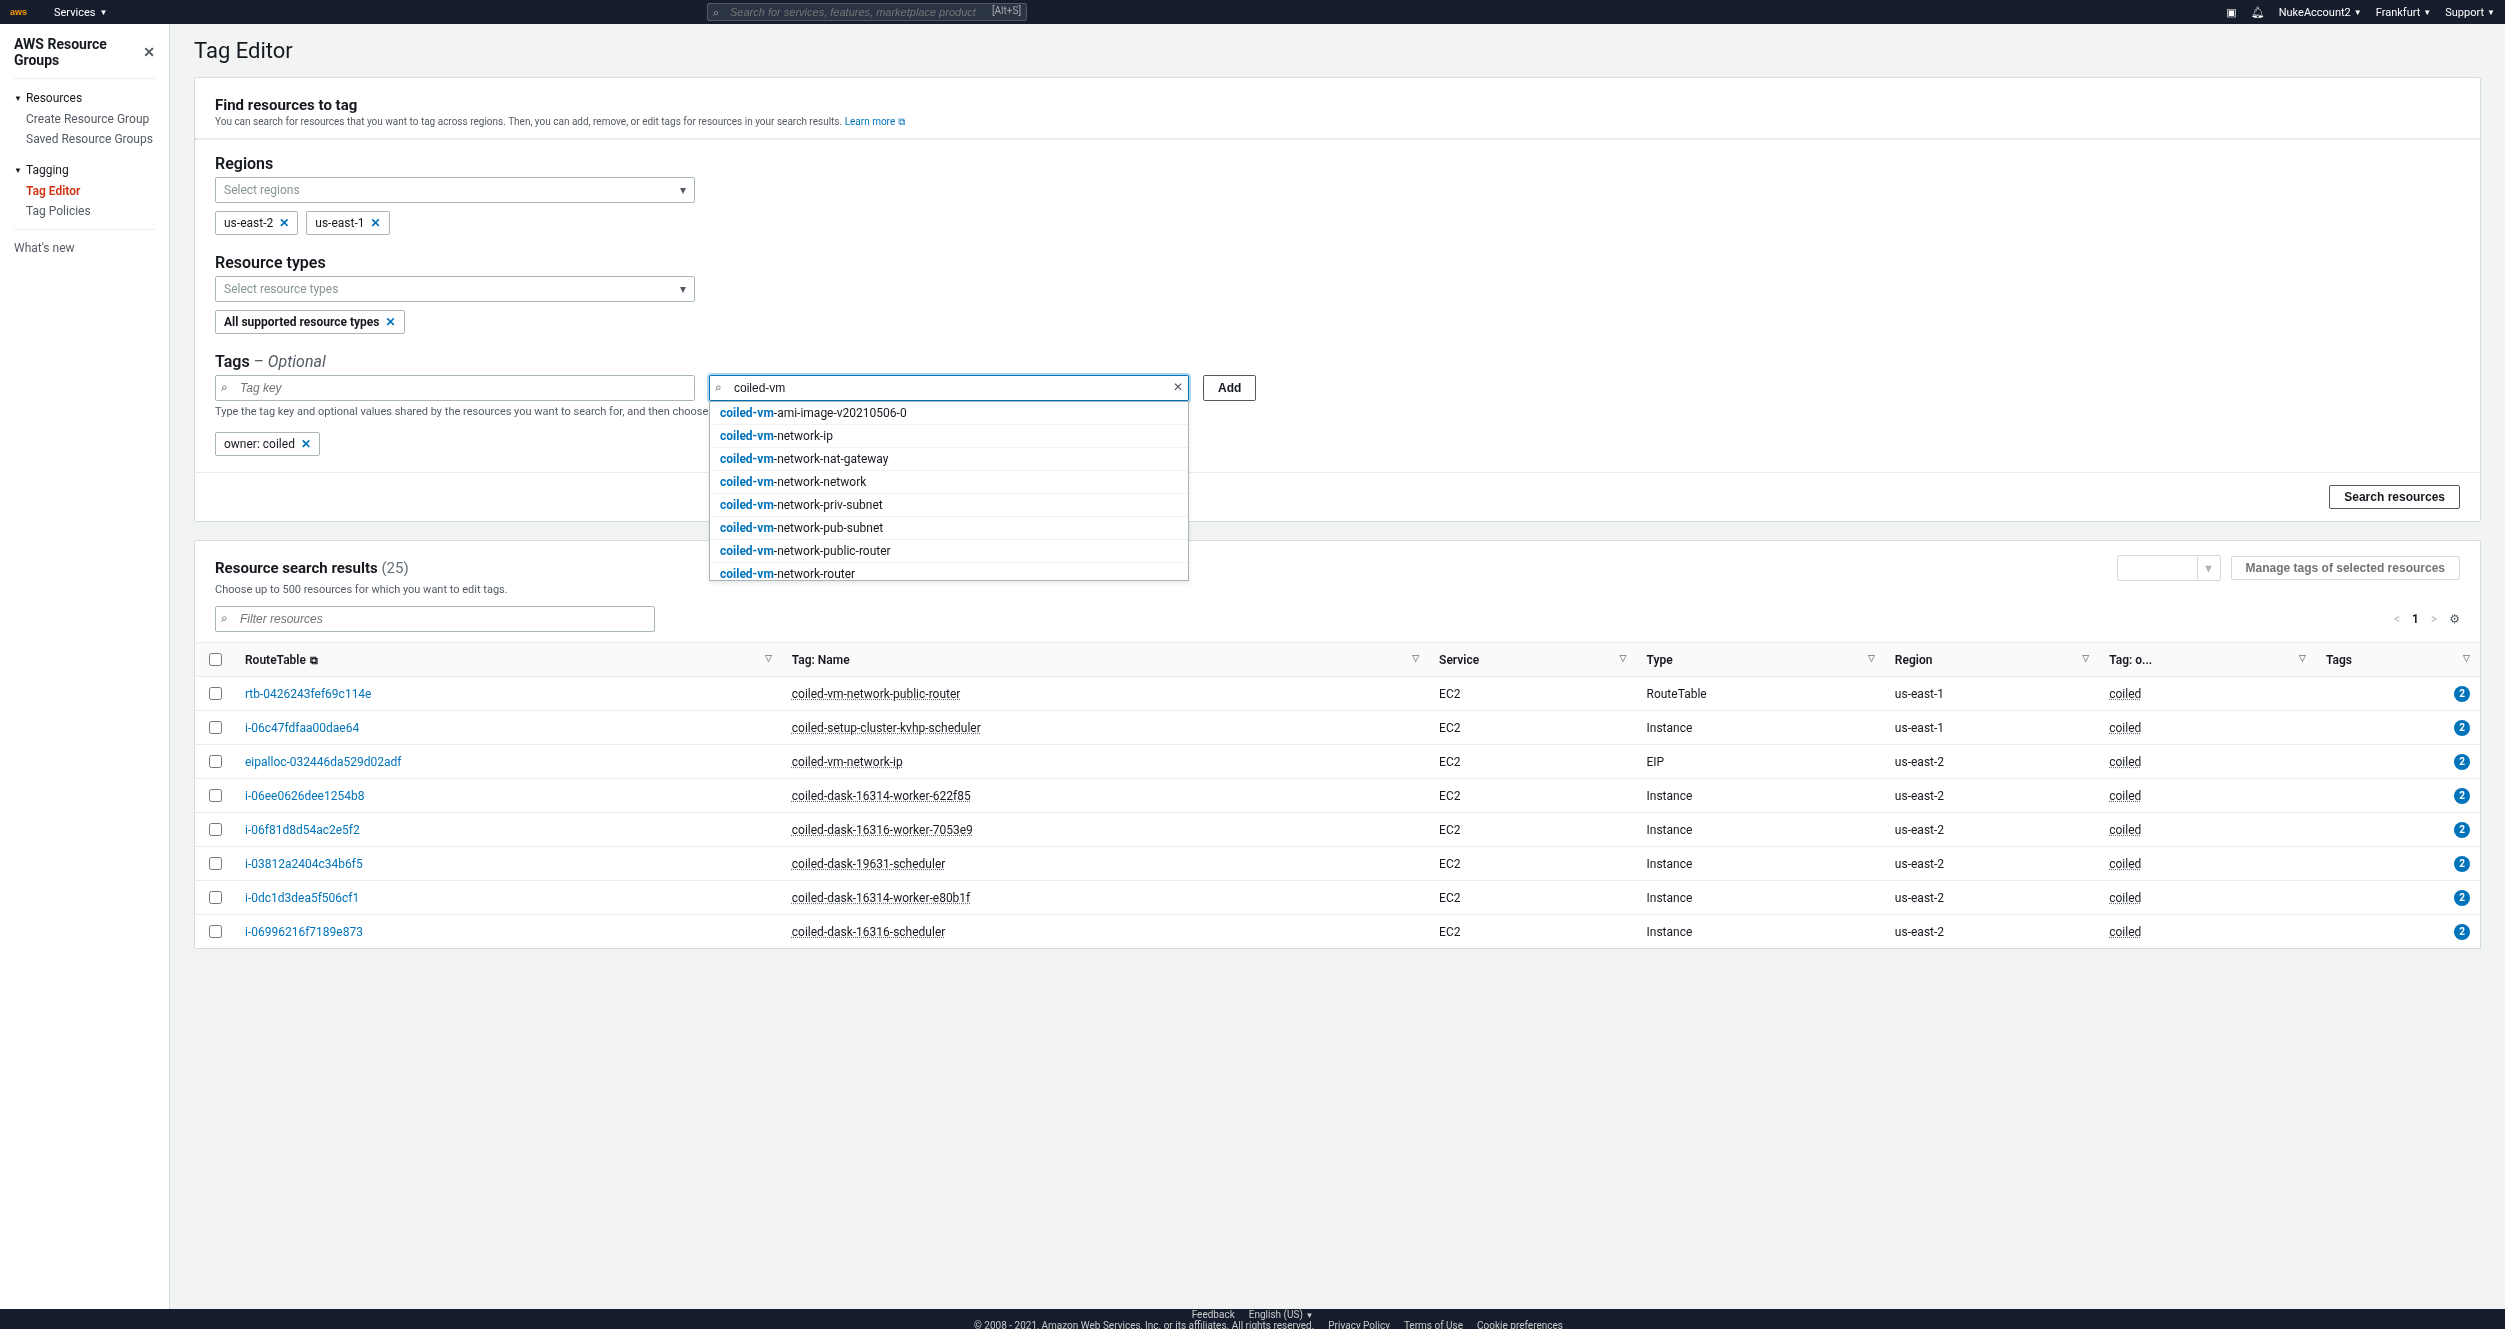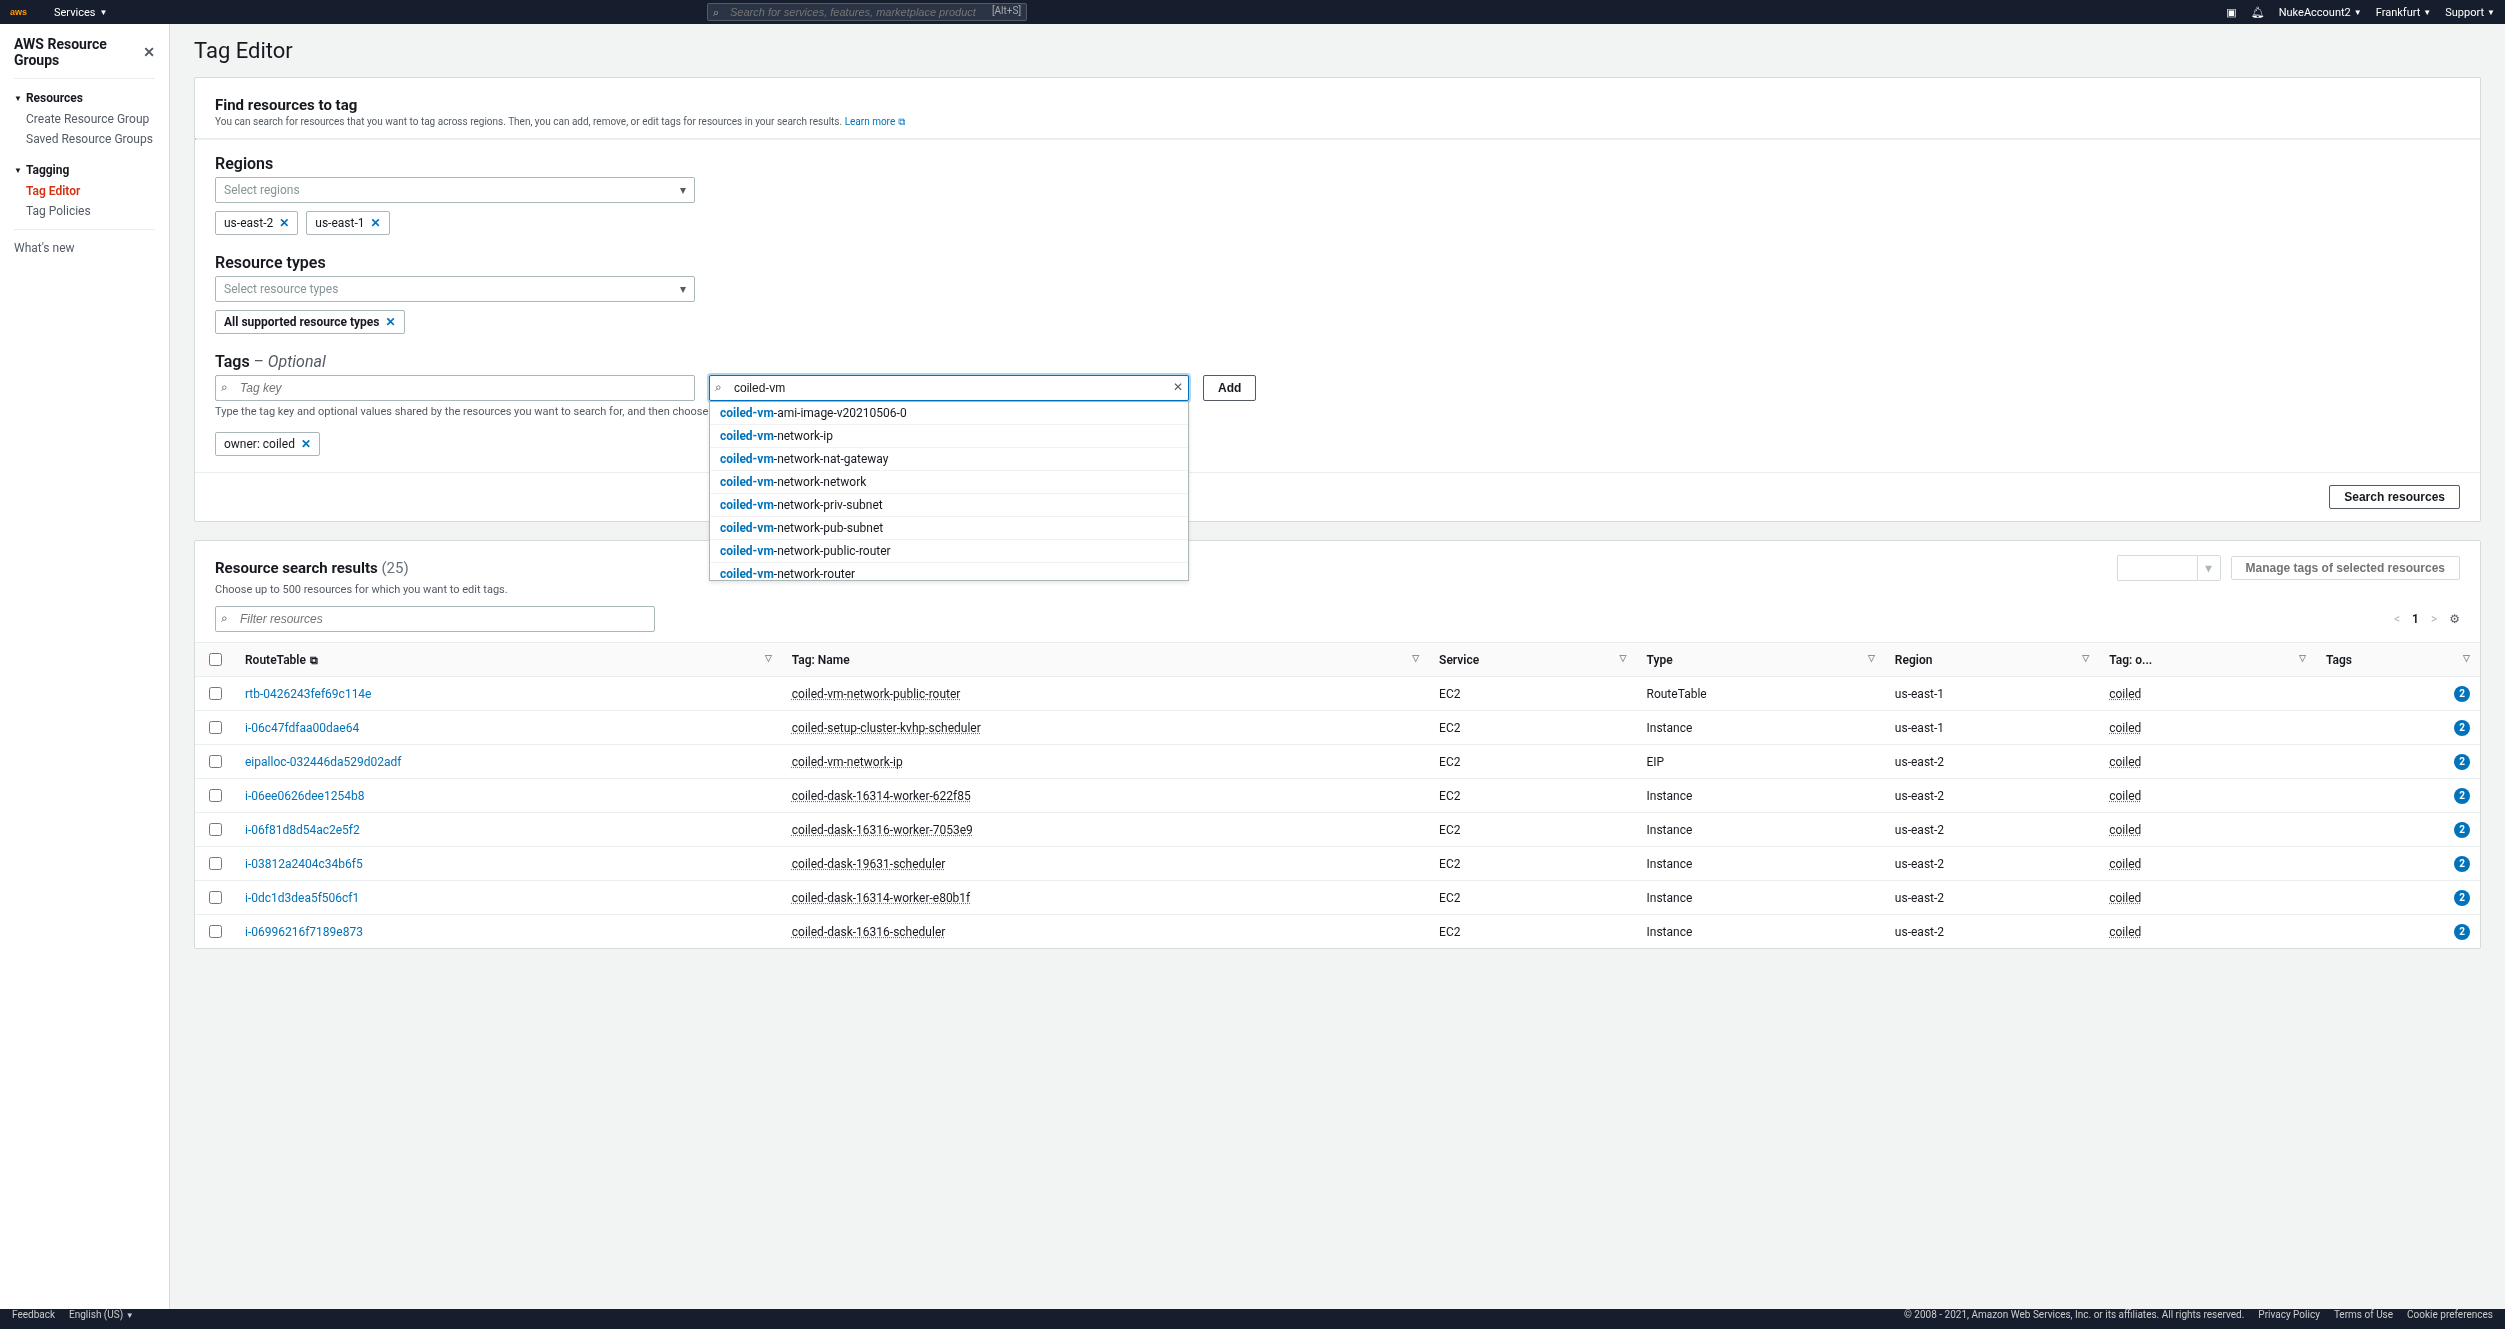--- a/index.html
+++ b/index.html
@@ -17,21 +17,21 @@
   .topnav .search .kbd { position:absolute; right:6px; top:2px; color:#aaa; font-size:10px; font-style:normal;}
   .topnav .right { display:flex; align-items:center; gap:14px; margin-left:auto; }
   .topnav .right .item { cursor:pointer; display:flex; align-items:center; gap:3px; }
   .caret { font-size:8px; }
 
   
   .app { display:flex; flex:1; overflow:hidden; }
   .sidebar { width:170px; background:#fff; border-right:1px solid #d5dbdb; padding:12px 0; position:relative; }
   .sidebar h3 { font-size:14px; font-weight:700; margin:0 14px 10px 14px; display:flex; justify-content:space-between; align-items:center; color:#16191f;}
   .sidebar h3 .close { color:#545b64; cursor:pointer; font-size:14px;}
-  .sidebar .section-title { font-size:12px; font-weight:700; padding:4px 14px; display:flex; align-items:center; gap:4px; cursor:pointer;}
+  .sidebar .section-title { font-size:12px; font-weight:400; padding:4px 14px; display:flex; align-items:center; gap:4px; cursor:pointer;}
   .sidebar .section-title::before { content:"▼"; font-size:8px; }
   .sidebar .link { display:block; padding:3px 14px 3px 26px; color:#545b64; font-size:12px; text-decoration:none; cursor:pointer; }
   .sidebar .link.active { color:#d13212; font-weight:600; }
   .sidebar hr { border:none; border-top:1px solid #eaeded; margin:8px 14px; }
 
   .main { flex:1; padding:14px 24px 24px 24px; overflow:auto; background:#f2f3f3; position:relative;}
   .page-title { font-size:22px; font-weight:400; margin:0 0 14px 0; color:#16191f; }
 
   .panel { background:#fff; border:1px solid #d5dbdb; border-radius:2px; margin-bottom:18px; }
   .panel-pad { padding:18px 20px; }
@@ -85,21 +85,21 @@
   table.data th, table.data td { text-align:left; padding:7px 10px; font-size:12px; border-top:1px solid #eaeded; }
   table.data th { font-weight:600; color:#16191f; border-bottom:1px solid #eaeded; background:#fafafa;}
   table.data th .sort { float:right; color:#879596; font-size:9px;}
   table.data td .underline, table.data .underline { text-decoration-line: underline; text-decoration-style: dotted; text-decoration-color:#687078; cursor:pointer;}
   .badge-count { background:#0073bb; color:#fff; border-radius:999px; min-width:16px; height:16px; display:inline-flex; align-items:center; justify-content:center; font-size:10px; font-weight:700; float:right;}
   td.identifier a { color:#0073bb; text-decoration:none;}
   .chk { width:28px; text-align:center; }
   .extlink { display:inline-block; margin-left:4px; font-size:11px;}
 
   
-  .footer { background:#161e2d; color:#ccc; height:20px; display:flex; align-items:flex-start; padding:0 12px; font-size:10px; justify-content:space-between;}
+  .footer { background:#161e2d; color:#ccc; height:20px; display:flex; align-items:center; padding:0 12px; font-size:10px; justify-content:space-between;flex-direction:column;}
   .footer .left { display:flex; gap:14px; align-items:center;}
   .footer .right { display:flex; gap:14px; align-items:center;margin-left:32px;}
   .footer a { color:#ccc; text-decoration:none; cursor:pointer;}
 
   .ext-icon { display:inline-block; color:#0073bb; margin-left:3px;}
 </style>
 </head>
 <body>
 
 <div class="topnav">

